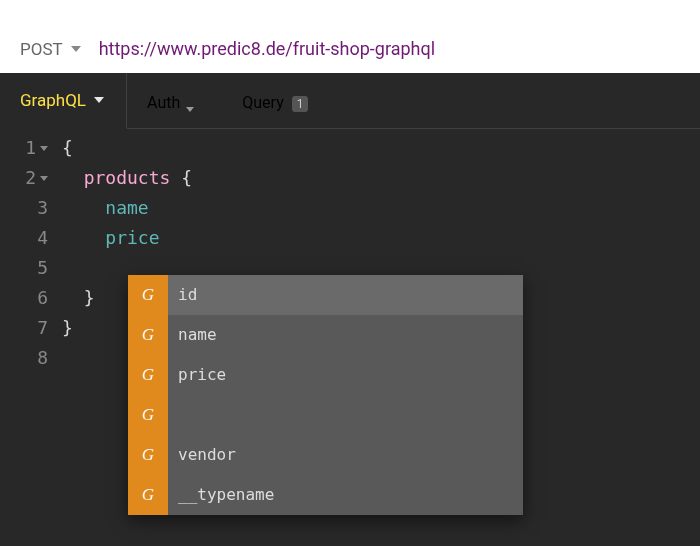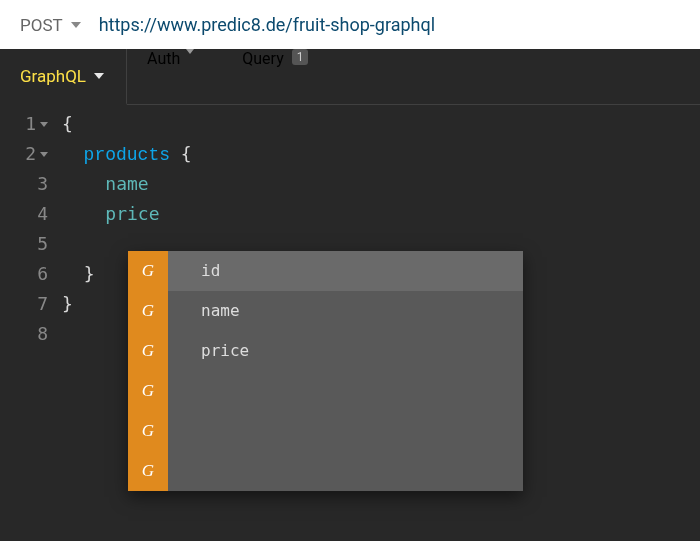--- a/index.html
+++ b/index.html
@@ -13,40 +13,41 @@
       width: 700px;
       height: 546px;
       overflow: hidden;
     }
     .url-bar {
       display: flex;
       align-items: center;
       padding: 14px 20px;
       background: #fff;
       gap: 18px;
+      margin-top: 24px;
     }
     .method-selector {
       display: flex;
       align-items: center;
       gap: 8px;
       color: #666;
       font-size: 17px;
       cursor: pointer;
     }
     .caret-down {
       width: 0;
       height: 0;
       border-left: 5px solid transparent;
       border-right: 5px solid transparent;
       border-top: 6px solid #888;
     }
     .url-input {
       border: none;
       font-size: 18px;
-      color: #0c4a6e;
+      color: #701a75;
       flex: 1;
       outline: none;
       font-family: inherit;
     }
     .editor-area {
       background: #282828;
       height: calc(100% - 54px);
       position: relative;
     }
     .tabs {
@@ -74,23 +75,23 @@
     .tab-others {
       border-bottom: 1px solid #404040;
       flex: 1;
       display: flex;
       align-items: center;
       height: 100%;
       gap: 8px;
     }
     .tab-item {
       display: flex;
-      align-items: flex-start;
+      align-items: flex-end;
       gap: 6px;
-      padding: 0 20px;
+      padding: 16px 20px;
       height: 100%;
     }
     .caret-down-small {
       width: 0;
       height: 0;
       border-left: 4px solid transparent;
       border-right: 4px solid transparent;
       border-top: 5px solid #999;
     }
     .caret-down-white {
@@ -140,21 +141,21 @@
     .code-content {
       flex: 1;
       padding-top: 4px;
       padding-left: 6px;
     }
     .code-line {
       height: 30px;
       white-space: pre;
     }
     .tok-brace { color: #d8d8d8; }
-    .tok-field { color: #0ea5e9; font-family: Liberation Mono, monospace; }
+    .tok-field { color: #f9a8d4; }
     .tok-prop { color: #5eb8b8; }
     .autocomplete {
       position: absolute;
       left: 128px;
       top: 146px;
       width: 395px;
       background: #595959;
       box-shadow: 0 6px 16px rgba(0,0,0,0.5);
       z-index: 10;
     }
@@ -177,21 +178,21 @@
       display: flex;
       align-items: center;
       justify-content: center;
       color: #fff;
       font-style: italic;
       font-family: Georgia, serif;
       font-size: 17px;
       flex-shrink: 0;
     }
     .ac-label {
-      padding-left: 33px;
+      padding-left: 10px;
     }
   </style>
 </head>
 <body>
 
 <div class="url-bar">
   <div class="method-selector">
     <span>POST</span>
     <span class="caret-down"></span>
   </div>
@@ -268,20 +269,22 @@
         </div>
         <div class="ac-item">
           <div class="ac-icon">G</div>
           <div class="ac-label">price</div>
         </div>
         <div class="ac-item">
           <div class="ac-icon">G</div>
         </div>
         <div class="ac-item">
           <div class="ac-icon">G</div>
-        </div>
-        <div class="ac-item">
-          <div class="ac-icon">G</div>
+          <div class="ac-label">vendor</div>
+        </div>
+        <div class="ac-item">
+          <div class="ac-icon">G</div>
+          <div class="ac-label">__typename</div>
         </div>
       </div>
   </div>
 
 </div>
 
 </body></html>

